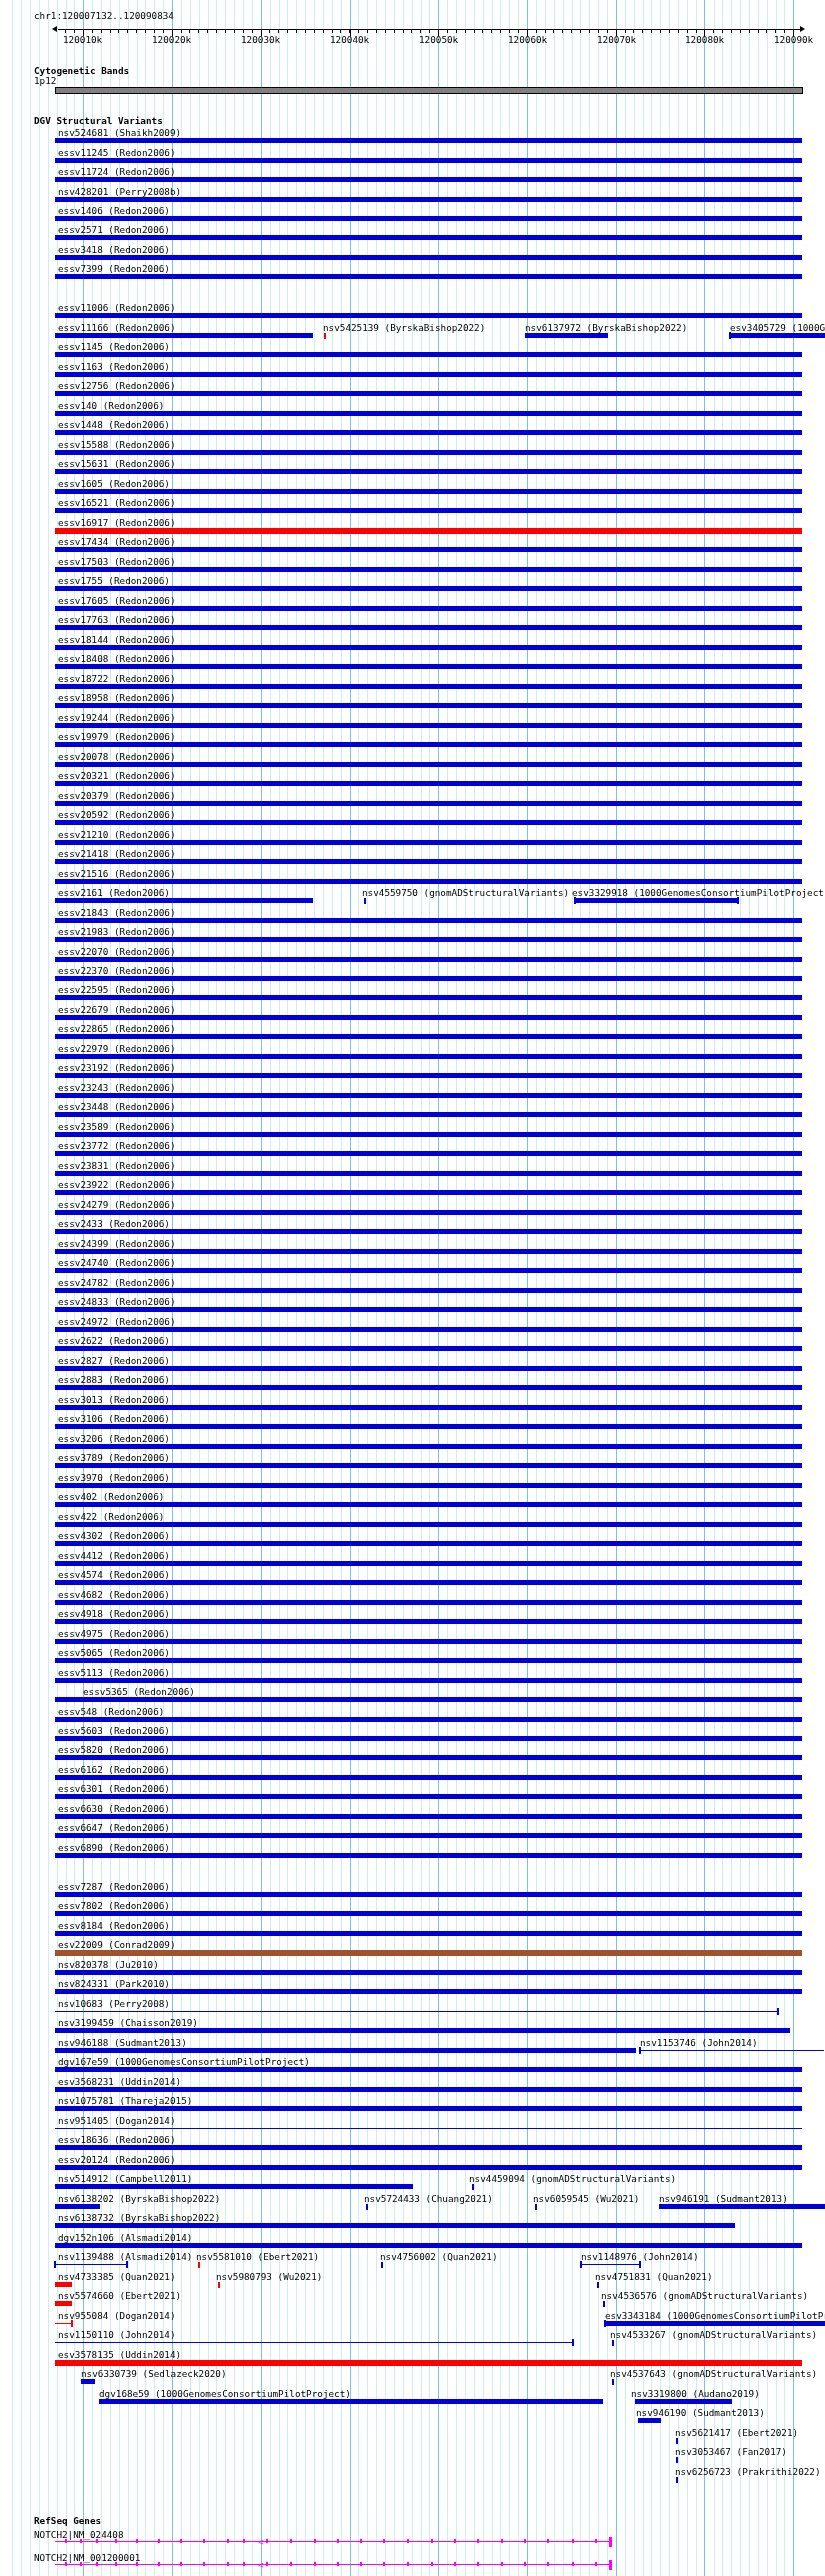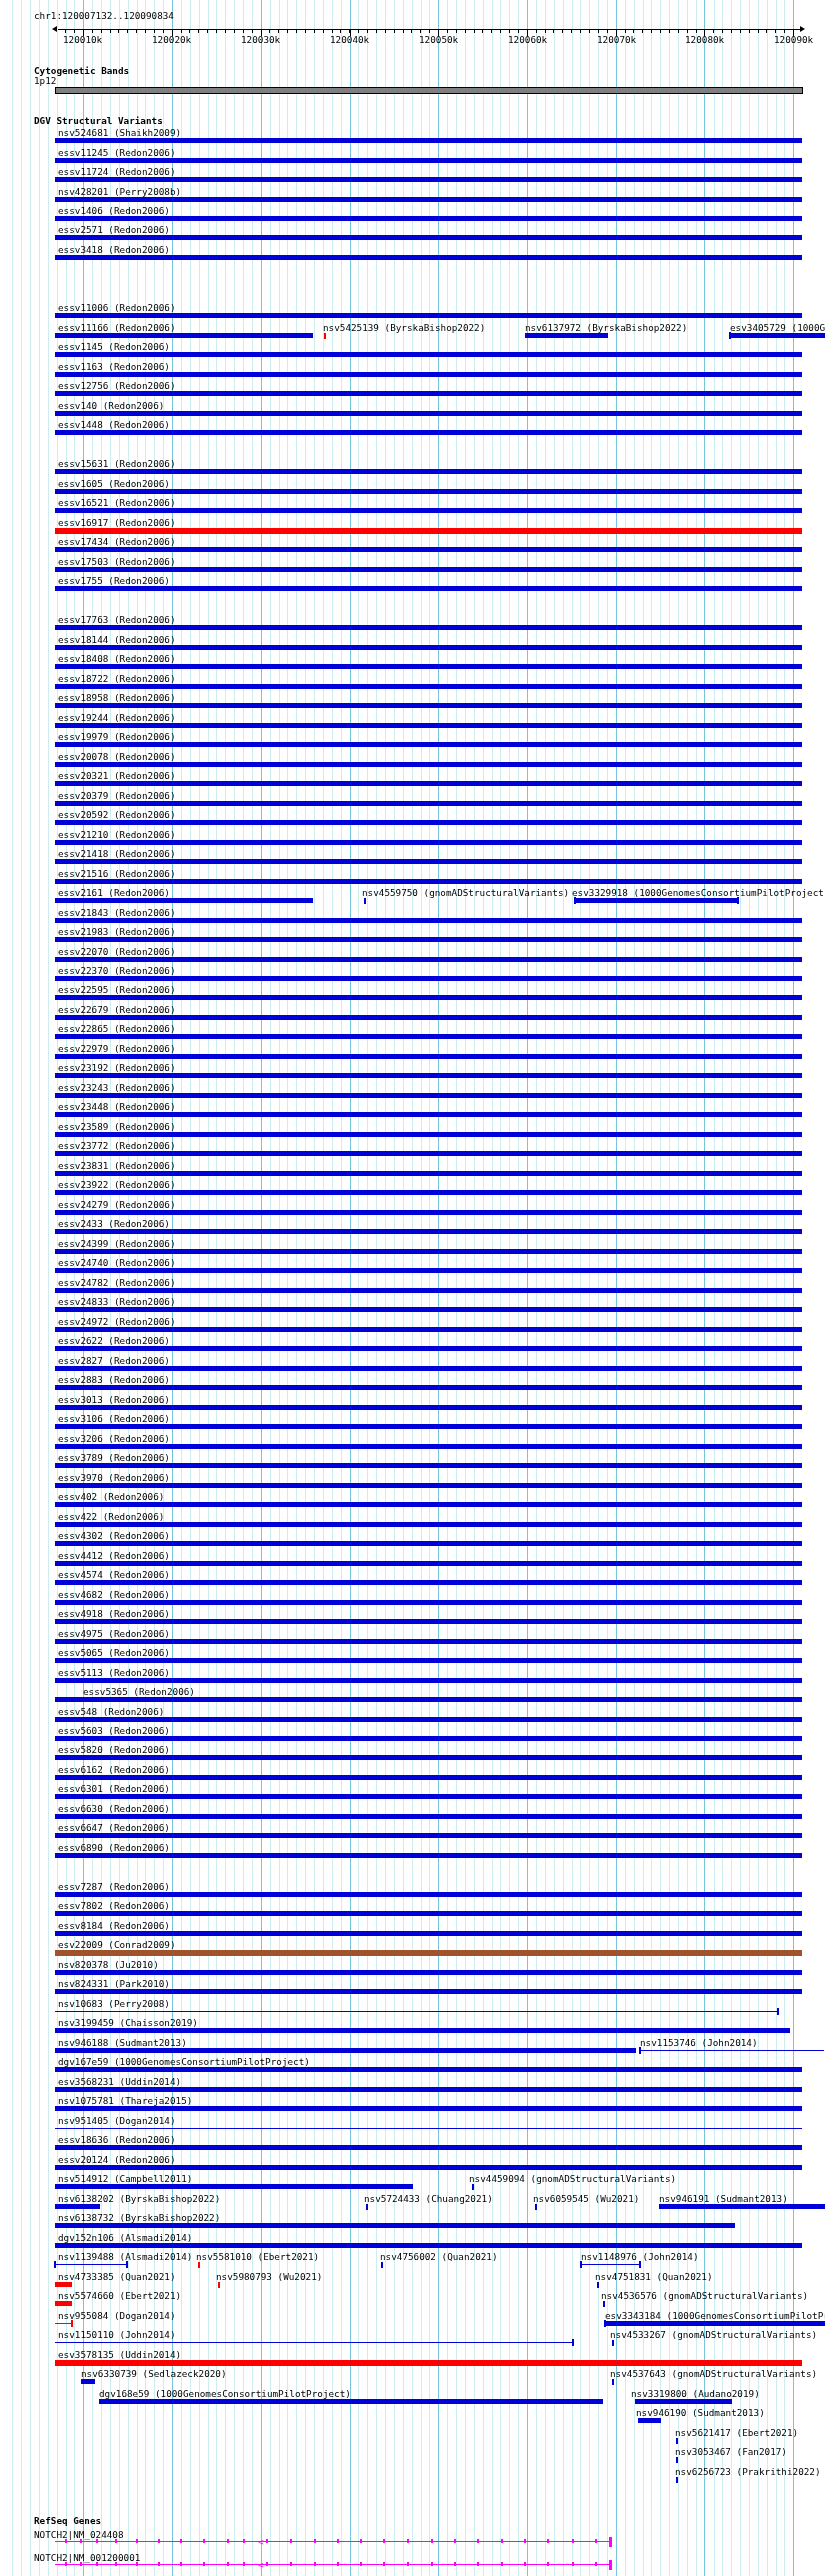--- a/index.html
+++ b/index.html
@@ -260,20 +260,24 @@
       <div class="bar" style="left: 55px; width: 747px; background: rgb(0, 0, 216); height: 4.6px;"></div>
     </div>
     <div class="vrow" style="top: 225px;">
       <div class="txt vlabel" style="left: 58px;">essv2571 (Redon2006)</div>
       <div class="bar" style="left: 55px; width: 747px; background: rgb(0, 0, 216); height: 4.6px;"></div>
     </div>
     <div class="vrow" style="top: 245px;">
       <div class="txt vlabel" style="left: 58px;">essv3418 (Redon2006)</div>
       <div class="bar" style="left: 55px; width: 747px; background: rgb(0, 0, 216); height: 4.6px;"></div>
     </div>
+    <div class="vrow" style="top: 264px;">
+      <div class="txt vlabel" style="left: 58px;">essv7399 (Redon2006)</div>
+      <div class="bar" style="left: 55px; width: 747px; background: rgb(0, 0, 216); height: 4.6px;"></div>
+    </div>
     <div class="vrow" style="top: 303px;">
       <div class="txt vlabel" style="left: 58px;">essv11006 (Redon2006)</div>
       <div class="bar" style="left: 55px; width: 747px; background: rgb(0, 0, 216); height: 4.6px;"></div>
     </div>
     <div class="vrow" style="top: 323px;">
       <div class="txt vlabel" style="left: 58px;">essv11166 (Redon2006)</div>
       <div class="bar" style="left: 55px; width: 258px; background: rgb(0, 0, 216); height: 4.6px;"></div>
       <div class="tick" style="left: 324px; background: rgb(255, 0, 0);"></div>
       <div class="bar" style="left: 525px; width: 83px; background: rgb(0, 0, 216); height: 4.6px;"></div>
       <div class="bar" style="left: 730px; width: 96px; background: rgb(0, 0, 216); height: 4.6px;"></div>
@@ -295,20 +299,24 @@
       <div class="bar" style="left: 55px; width: 747px; background: rgb(0, 0, 216); height: 4.6px;"></div>
     </div>
     <div class="vrow" style="top: 401px;">
       <div class="txt vlabel" style="left: 58px;">essv140 (Redon2006)</div>
       <div class="bar" style="left: 55px; width: 747px; background: rgb(0, 0, 216); height: 4.6px;"></div>
     </div>
     <div class="vrow" style="top: 420px;">
       <div class="txt vlabel" style="left: 58px;">essv1448 (Redon2006)</div>
       <div class="bar" style="left: 55px; width: 747px; background: rgb(0, 0, 216); height: 4.6px;"></div>
     </div>
+    <div class="vrow" style="top: 440px;">
+      <div class="txt vlabel" style="left: 58px;">essv15588 (Redon2006)</div>
+      <div class="bar" style="left: 55px; width: 747px; background: rgb(0, 0, 216); height: 4.6px;"></div>
+    </div>
     <div class="vrow" style="top: 459px;">
       <div class="txt vlabel" style="left: 58px;">essv15631 (Redon2006)</div>
       <div class="bar" style="left: 55px; width: 747px; background: rgb(0, 0, 216); height: 4.6px;"></div>
     </div>
     <div class="vrow" style="top: 479px;">
       <div class="txt vlabel" style="left: 58px;">essv1605 (Redon2006)</div>
       <div class="bar" style="left: 55px; width: 747px; background: rgb(0, 0, 216); height: 4.6px;"></div>
     </div>
     <div class="vrow" style="top: 498px;">
       <div class="txt vlabel" style="left: 58px;">essv16521 (Redon2006)</div>
@@ -321,20 +329,24 @@
     <div class="vrow" style="top: 537px;">
       <div class="txt vlabel" style="left: 58px;">essv17434 (Redon2006)</div>
       <div class="bar" style="left: 55px; width: 747px; background: rgb(0, 0, 216); height: 4.6px;"></div>
     </div>
     <div class="vrow" style="top: 557px;">
       <div class="txt vlabel" style="left: 58px;">essv17503 (Redon2006)</div>
       <div class="bar" style="left: 55px; width: 747px; background: rgb(0, 0, 216); height: 4.6px;"></div>
     </div>
     <div class="vrow" style="top: 576px;">
       <div class="txt vlabel" style="left: 58px;">essv1755 (Redon2006)</div>
+      <div class="bar" style="left: 55px; width: 747px; background: rgb(0, 0, 216); height: 4.6px;"></div>
+    </div>
+    <div class="vrow" style="top: 596px;">
+      <div class="txt vlabel" style="left: 58px;">essv17605 (Redon2006)</div>
       <div class="bar" style="left: 55px; width: 747px; background: rgb(0, 0, 216); height: 4.6px;"></div>
     </div>
     <div class="vrow" style="top: 615px;">
       <div class="txt vlabel" style="left: 58px;">essv17763 (Redon2006)</div>
       <div class="bar" style="left: 55px; width: 747px; background: rgb(0, 0, 216); height: 4.6px;"></div>
     </div>
     <div class="vrow" style="top: 635px;">
       <div class="txt vlabel" style="left: 58px;">essv18144 (Redon2006)</div>
       <div class="bar" style="left: 55px; width: 747px; background: rgb(0, 0, 216); height: 4.6px;"></div>
     </div>

